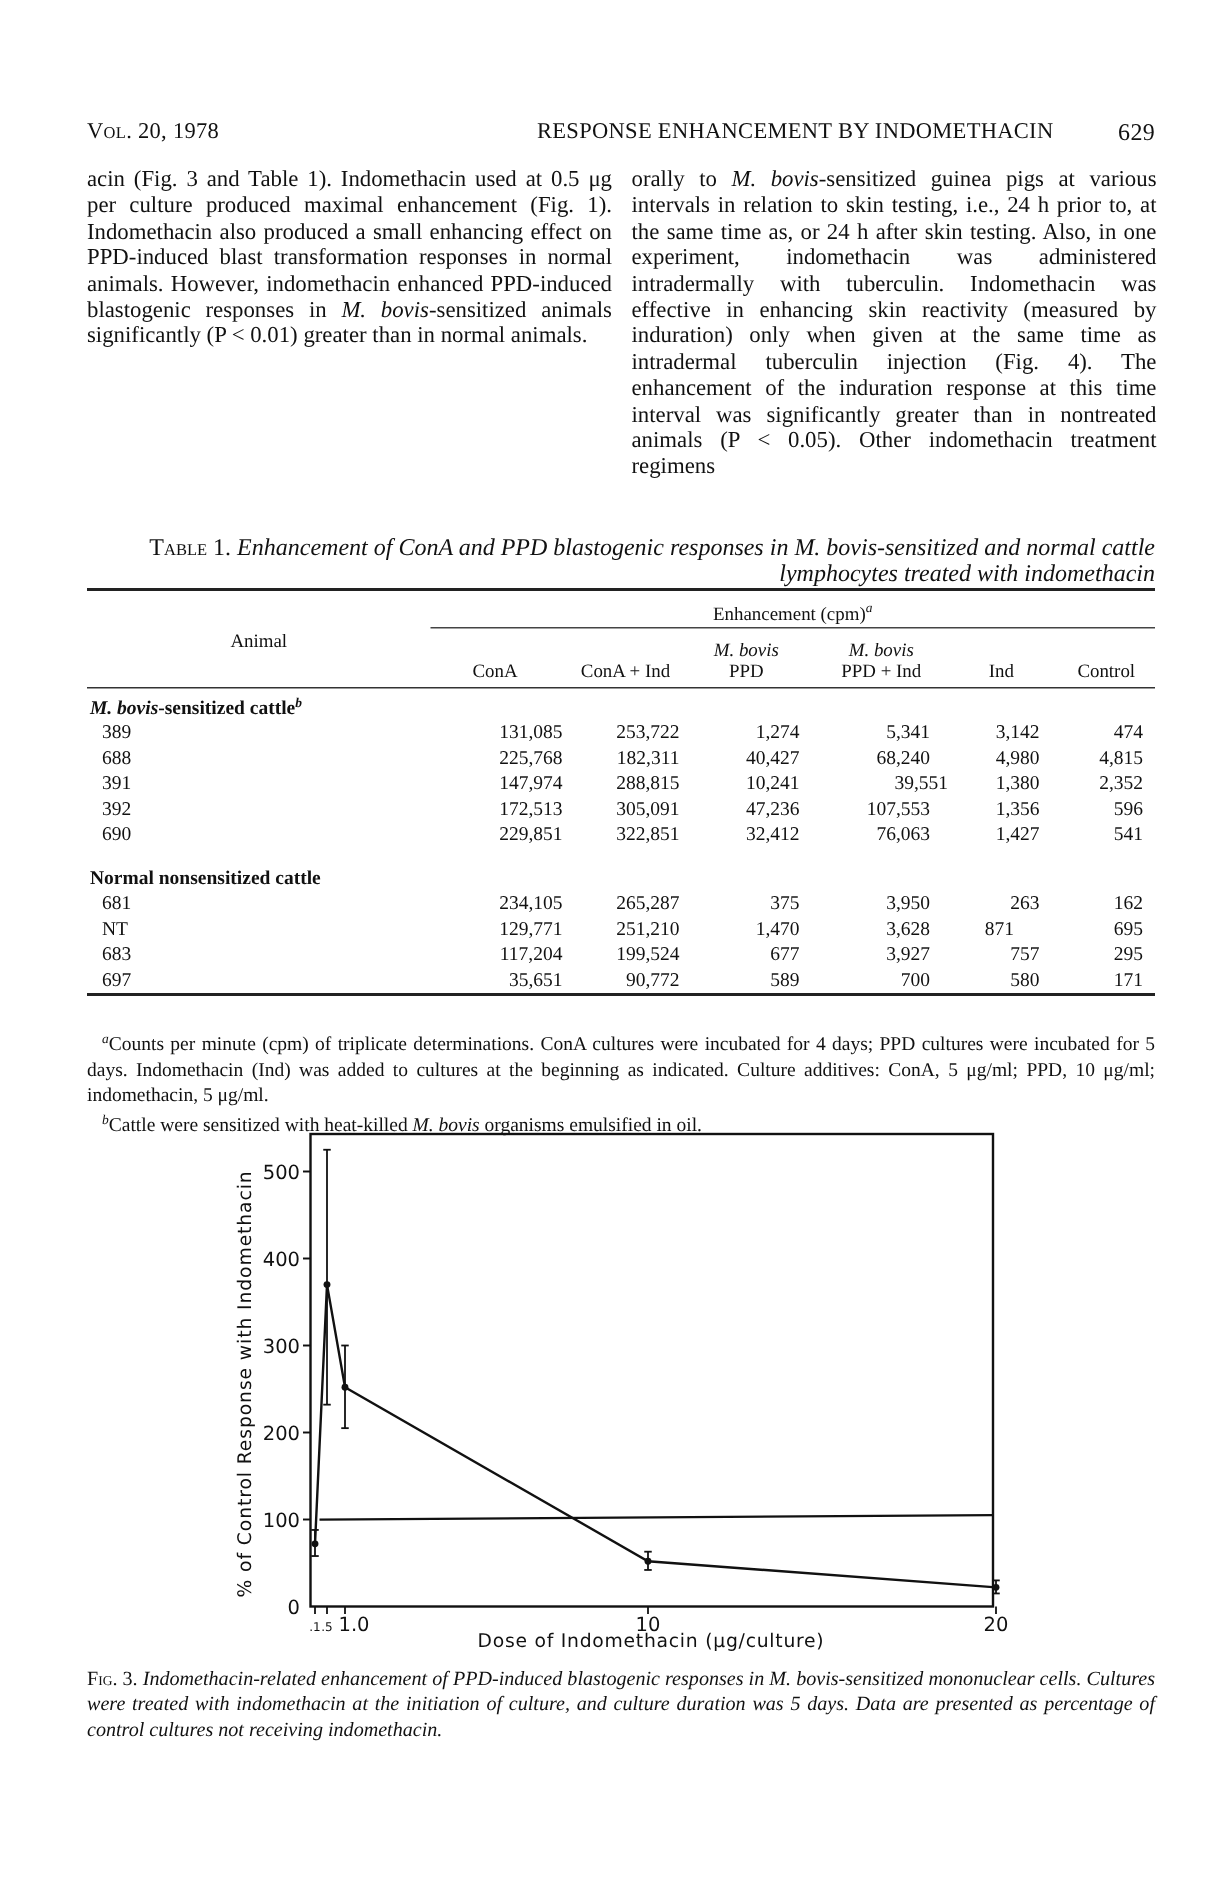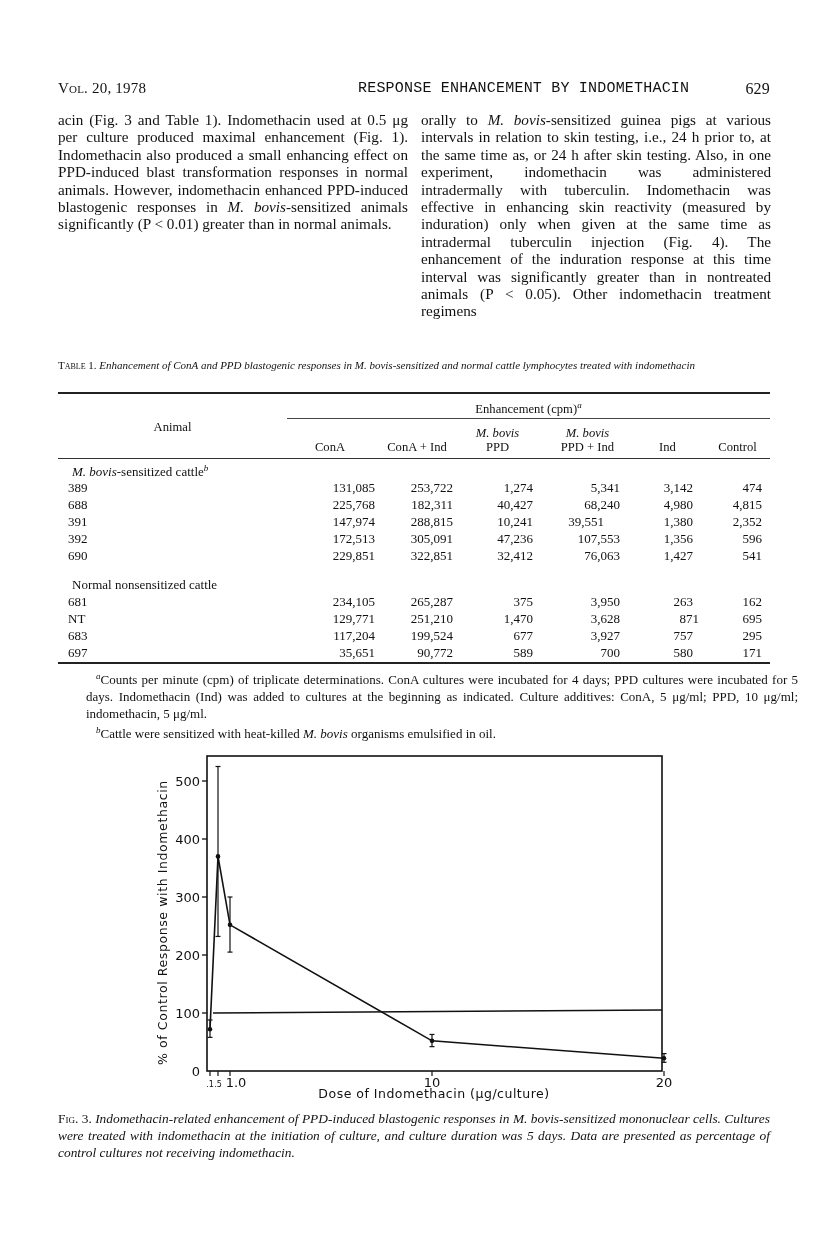--- a/index.html
+++ b/index.html
@@ -1,47 +1,47 @@
 <!DOCTYPE html>
 <html><head>
 <meta charset="utf-8">
 <style>
   html, body { margin: 0; padding: 0; background: #ffffff; }
   body { width: 816px; height: 1253px; position: relative; overflow: hidden; color: #111; font-family: "Liberation Serif", "DejaVu Serif", serif; }
   .running-head { position: absolute; top: 80px; left: 58px; width: 712px; height: 20px; font-size: 15px; letter-spacing: 0.2px; }
   .running-head .vol { position: absolute; left: 0; top: 0; font-variant: small-caps; }
-  .running-head .title { position: absolute; left: 300px; top: 0; font-family: Liberation Mono, monospace; }
+  .running-head .title { position: absolute; left: 300px; top: 0; }
   .running-head .page { position: absolute; right: 0; top: 0; font-size: 16px; }
 
   .col { position: absolute; top: 111px; width: 350px; font-size: 15.2px; line-height: 17.4px; text-align: justify; }
   .col.left { left: 58px; }
   .col.right { left: 421px; }
   .col p { margin: 0; }
   .col .indent { text-indent: 14px; }
   .col b { font-weight: bold; }
 
-  .table-caption { position: absolute; top: 357px; left: 58px; width: 712px; text-align: left; font-size: 11px; line-height: 17px; }
+  .table-caption { position: absolute; top: 357px; left: 58px; width: 712px; text-align: right; font-size: 16px; line-height: 17px; }
   .table-caption .lbl { font-style: normal; font-variant: small-caps; }
   .table-caption .txt { font-style: italic; }
   .rule-top { position: absolute; left: 58px; top: 392px; width: 712px; border-top: 2px solid #222; }
   .rule-mid { position: absolute; left: 287px; top: 418px; width: 483px; border-top: 1px solid #444; }
   .rule-head { position: absolute; left: 58px; top: 458px; width: 712px; border-top: 1.5px solid #333; }
   .rule-bottom { position: absolute; left: 58px; top: 662px; width: 712px; border-top: 2px solid #222; }
 
   .hdr-enh { position: absolute; top: 400px; left: 287px; width: 483px; text-align: center; font-size: 12.6px; }
   .hdr-animal { position: absolute; top: 420px; left: 58px; width: 229px; text-align: center; font-size: 12.6px; }
   .hdr-col { position: absolute; top: 426px; text-align: center; font-size: 12.6px; line-height: 14px; }
   .hdr-col i { font-style: italic; }
 
-  .grp { position: absolute; left: 72px; font-size: 13px; }
+  .grp { position: absolute; left: 60px; font-size: 13px; font-weight: bold; }
   .row { position: absolute; left: 58px; width: 712px; height: 17px; font-size: 13px; }
   .row span { position: absolute; top: 0; text-align: right; }
   .row .animal { left: 10px; text-align: left; }
 
-  .footnotes { position: absolute; top: 668px; left: 58px; width: 712px; font-size: 13px; line-height: 16.6px; text-align: justify; margin-left: 28px; }
+  .footnotes { position: absolute; top: 684px; left: 58px; width: 712px; font-size: 13px; line-height: 16.6px; text-align: justify; }
   .footnotes p { margin: 0; }
   .footnotes .fn { text-indent: 10px; }
 
   .chart { position: absolute; left: 0; top: 0; width: 816px; height: 1253px; }
   .fig-caption { position: absolute; top: 1110px; left: 58px; width: 712px; font-size: 13.4px; line-height: 17px; font-style: italic; text-align: justify; }
   .fig-caption .lbl { font-style: normal; font-variant: small-caps; }
 </style>
 </head>
 <body>
 
@@ -114,21 +114,21 @@
   <span style="right:237px">40,427</span>
   <span style="right:150px">68,240</span>
   <span style="right:77px">4,980</span>
   <span style="right:8px">4,815</span>
 </div>
 <div class="row" style="top:514px;">
   <span class="animal">391</span>
   <span style="right:395px">147,974</span>
   <span style="right:317px">288,815</span>
   <span style="right:237px">10,241</span>
-  <span style="right:166px">39,551</span>
+  <span style="right:138px">39,551</span>
   <span style="right:77px">1,380</span>
   <span style="right:8px">2,352</span>
 </div>
 <div class="row" style="top:531px;">
   <span class="animal">392</span>
   <span style="right:395px">172,513</span>
   <span style="right:317px">305,091</span>
   <span style="right:237px">47,236</span>
   <span style="right:150px">107,553</span>
   <span style="right:77px">1,356</span>
@@ -154,21 +154,21 @@
   <span style="right:150px">3,950</span>
   <span style="right:77px">263</span>
   <span style="right:8px">162</span>
 </div>
 <div class="row" style="top:611px;">
   <span class="animal">NT</span>
   <span style="right:395px">129,771</span>
   <span style="right:317px">251,210</span>
   <span style="right:237px">1,470</span>
   <span style="right:150px">3,628</span>
-  <span style="right:71px">871</span>
+  <span style="right:94px">871</span>
   <span style="right:8px">695</span>
 </div>
 <div class="row" style="top:628px;">
   <span class="animal">683</span>
   <span style="right:395px">117,204</span>
   <span style="right:317px">199,524</span>
   <span style="right:237px">677</span>
   <span style="right:150px">3,927</span>
   <span style="right:77px">757</span>
   <span style="right:8px">295</span>

